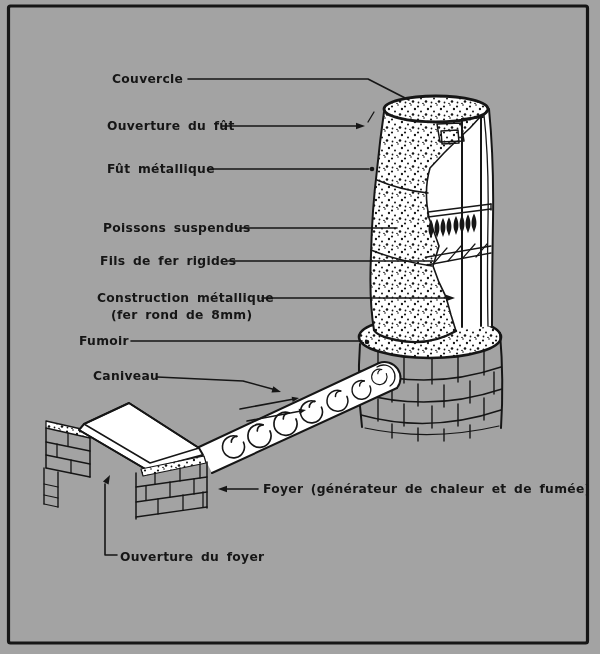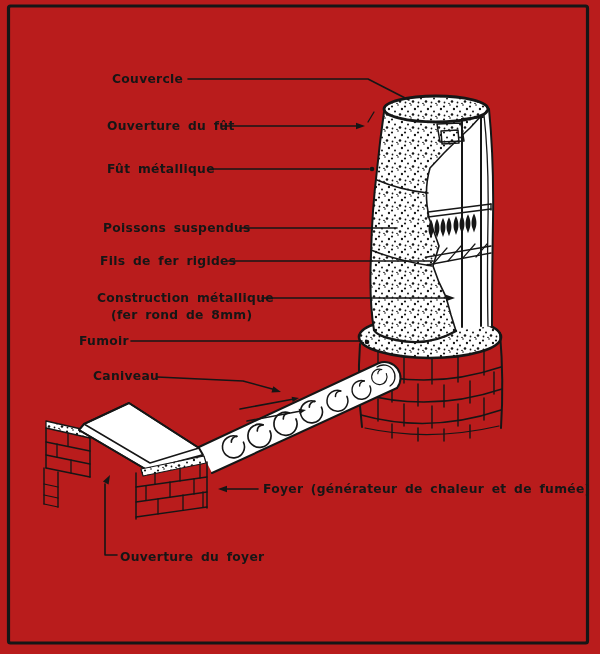--- a/index.html
+++ b/index.html
@@ -1,16 +1,16 @@
 <!DOCTYPE html>
 <html><head>
 <meta charset="utf-8">
 <style>
   html,body{margin:0;padding:0;background:#ffffff;}
-  .page{position:relative;width:600px;height:654px;background:#b91c1c;overflow:hidden;}
+  .page{position:relative;width:600px;height:654px;background:#a3a3a3;overflow:hidden;}
   svg{display:block;}
   .lbl{font:700 12.3px "DejaVu Sans", sans-serif;letter-spacing:.3px;word-spacing:3px;fill:#161616;}
   .ink{stroke:#161616;fill:none;stroke-linecap:round;stroke-linejoin:round;}
   .fillink{fill:#161616;stroke:none;}
   .paper{fill:#ffffff;stroke:none;}
 </style>
 </head>
 <body>
 
 <div class="page">

